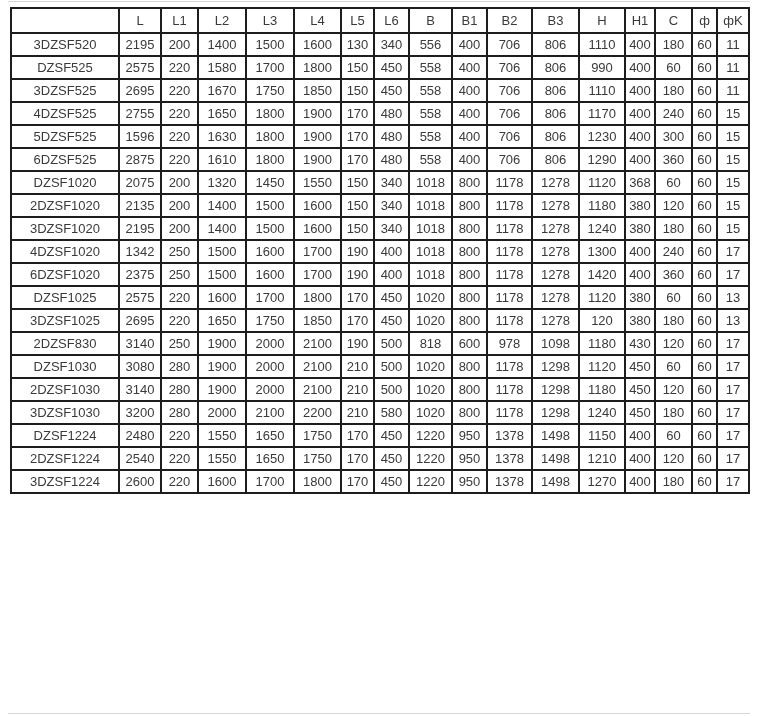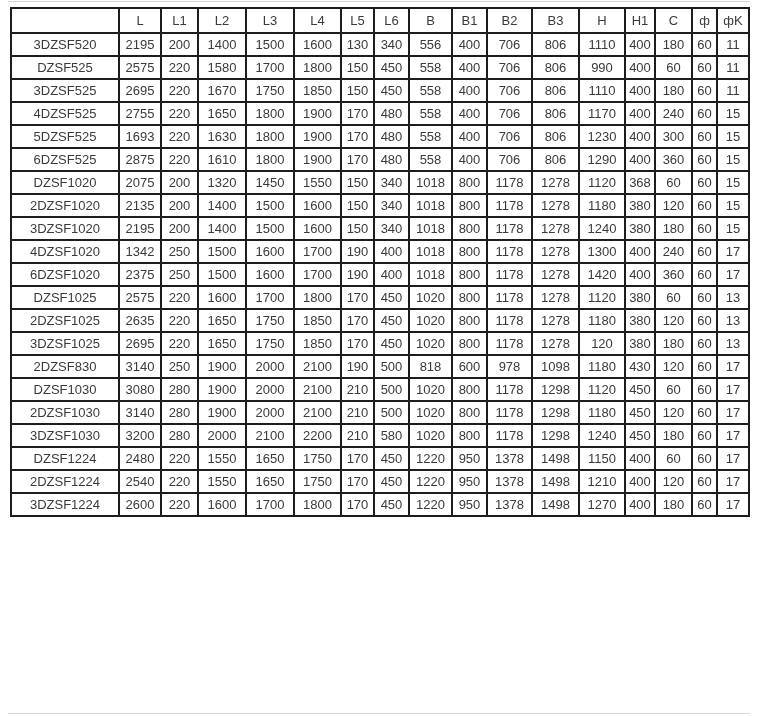--- a/index.html
+++ b/index.html
@@ -189,21 +189,21 @@
           <td>706</td>
           <td>806</td>
           <td>1170</td>
           <td>400</td>
           <td>240</td>
           <td>60</td>
           <td>15</td>
         </tr>
         <tr>
           <td>5DZSF525</td>
-          <td>1693</td>
+          <td>1596</td>
           <td>220</td>
           <td>1630</td>
           <td>1800</td>
           <td>1900</td>
           <td>170</td>
           <td>480</td>
           <td>558</td>
           <td>400</td>
           <td>706</td>
           <td>806</td>
@@ -336,39 +336,20 @@
           <td>1800</td>
           <td>170</td>
           <td>450</td>
           <td>1020</td>
           <td>800</td>
           <td>1178</td>
           <td>1278</td>
           <td>1120</td>
           <td>380</td>
           <td>60</td>
-          <td>60</td>
-          <td>13</td>
-        </tr>
-        <tr>
-          <td>2DZSF1025</td>
-          <td>2635</td>
-          <td>220</td>
-          <td>1650</td>
-          <td>1750</td>
-          <td>1850</td>
-          <td>170</td>
-          <td>450</td>
-          <td>1020</td>
-          <td>800</td>
-          <td>1178</td>
-          <td>1278</td>
-          <td>1180</td>
-          <td>380</td>
-          <td>120</td>
           <td>60</td>
           <td>13</td>
         </tr>
         <tr>
           <td>3DZSF1025</td>
           <td>2695</td>
           <td>220</td>
           <td>1650</td>
           <td>1750</td>
           <td>1850</td>

